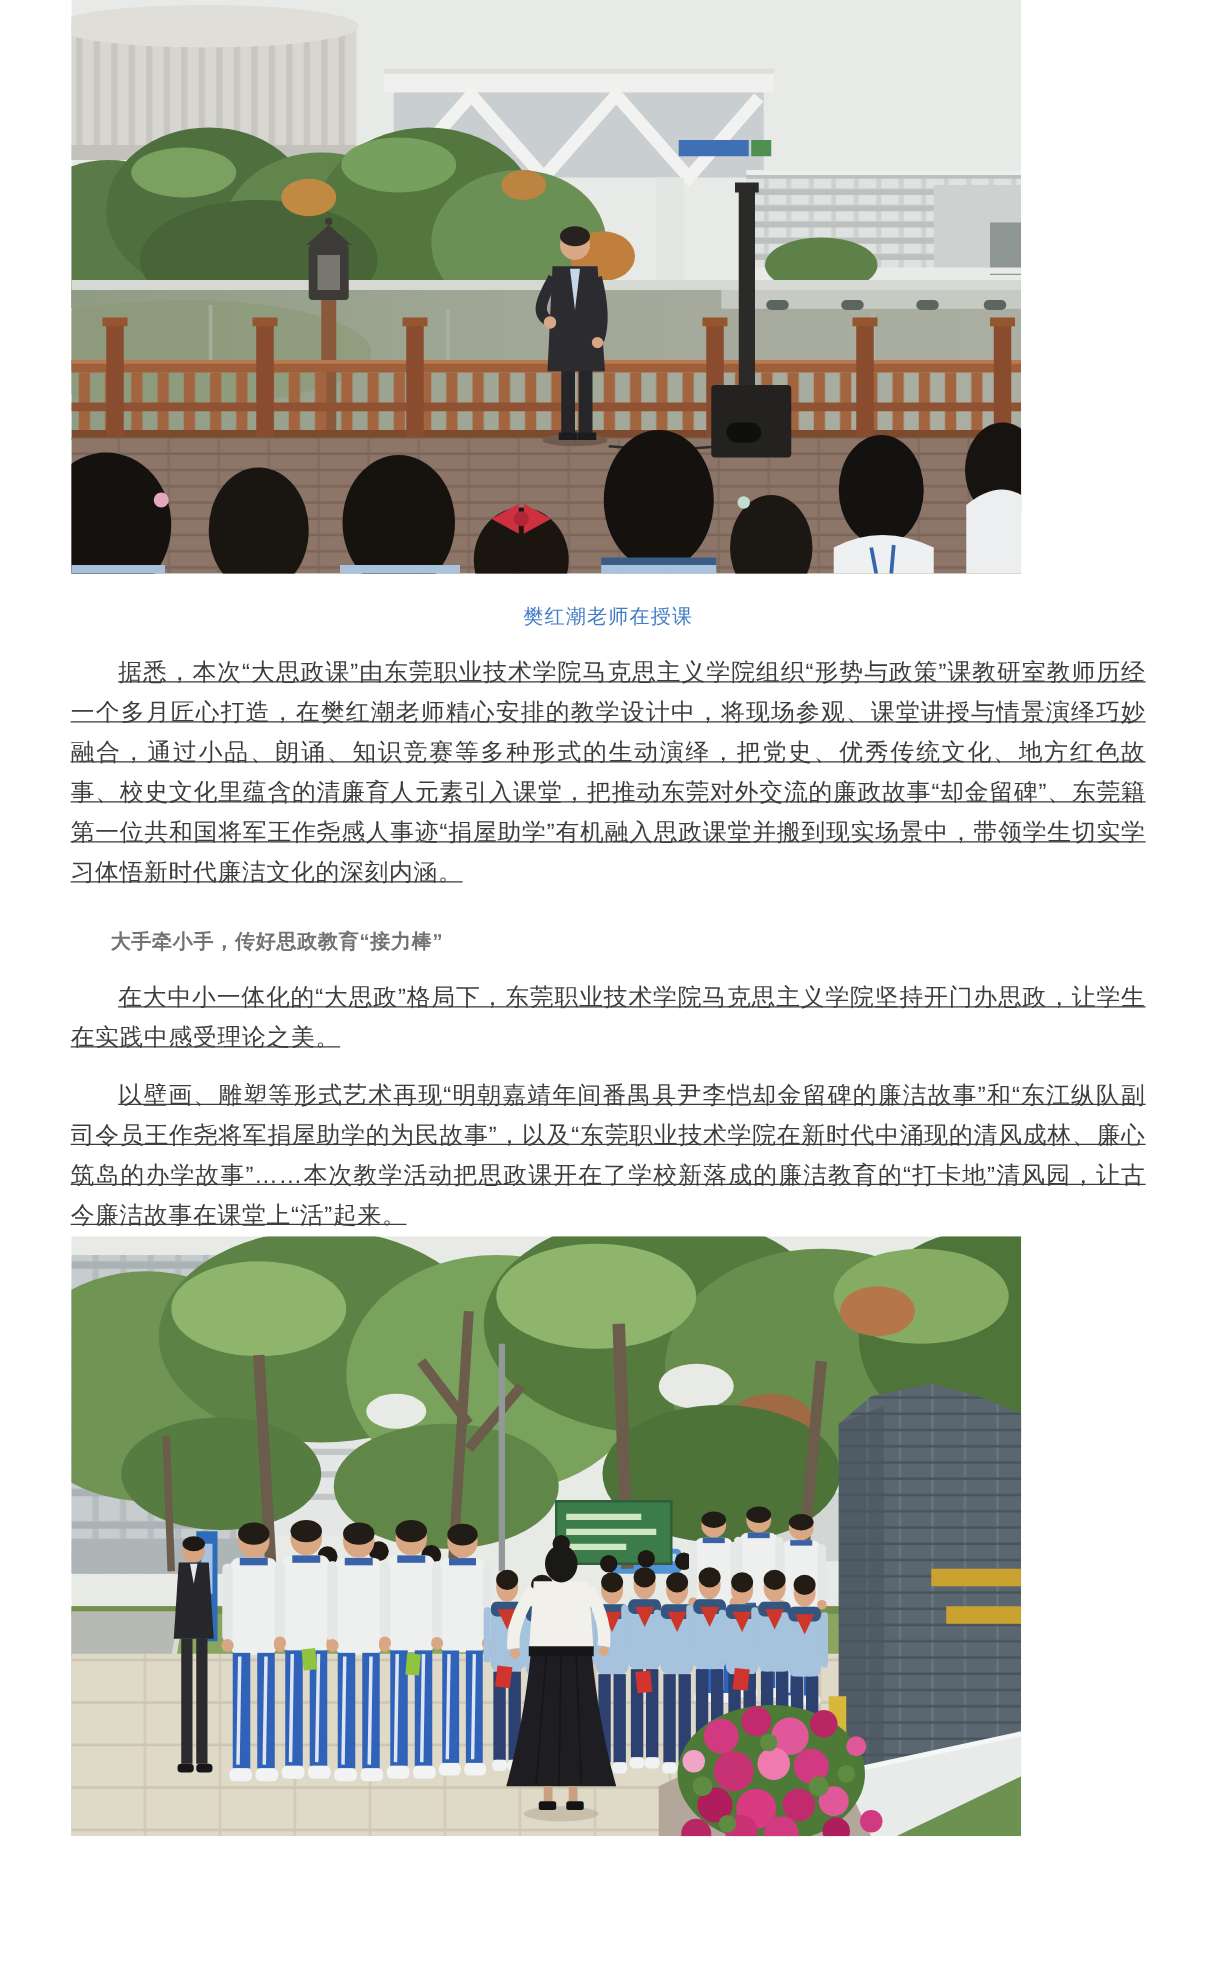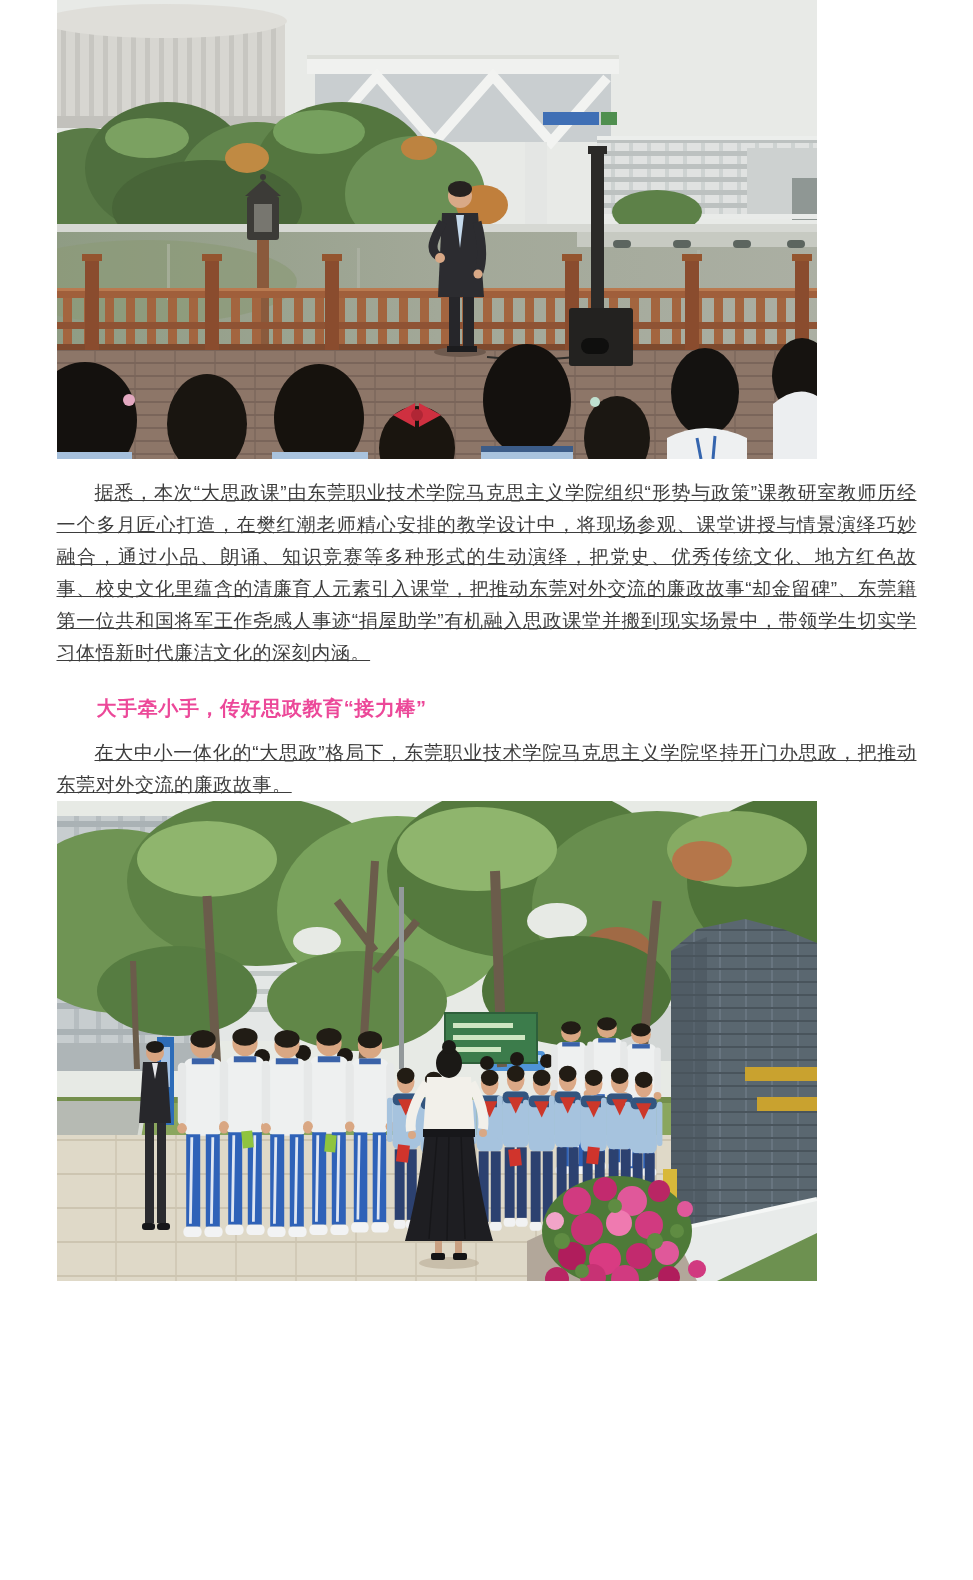--- a/index.html
+++ b/index.html
@@ -9,22 +9,22 @@
   figure.photo{margin:0;padding:0;width:760px;overflow:hidden;}
   .photo-1{margin-top:5px;height:459px;}
   .photo-2{margin-top:16px;height:480px;}
   .photo svg{display:block;width:760px;}
   .caption{margin-top:24px;text-align:center;font-size:16px;line-height:22px;
            letter-spacing:1px;color:#437dc7;}
   .para{margin:18px 0 0 0;font-size:19px;line-height:32px;color:#3d3d3d;
         text-align:justify;text-indent:2em;letter-spacing:0.6px;text-decoration:underline;}
   .para-2{margin-top:14px;}
   .para-3{margin-top:14px;}
-  .heading{margin:24px 0 0 0;font-size:20px;line-height:30px;font-weight:bold;
-           color:#ec4899;text-indent:2em;letter-spacing:0.6px;}
+  .heading{margin:24px 0 0 0;font-size:16px;line-height:30px;font-weight:bold;
+           color:#737373;text-indent:2em;letter-spacing:0.6px;}
 </style>
 </head>
 <body>
 
 <div class="content">
 
   <figure class="photo photo-1">
     <svg viewBox="0 0 760 459" width="760" height="459">
       <defs>
         <linearGradient id="waterG" x1="0" y1="0" x2="1" y2="0">
@@ -184,27 +184,29 @@
         <circle cx="538" cy="402" r="5" fill="#bfe0d0"></circle>
         <ellipse cx="648" cy="392" rx="34" ry="44" fill="#141210"></ellipse>
         <path d="M610,459 L610,438 Q648,418 690,438 L690,459 Z" fill="#eef0f1"></path>
         <path d="M640,438 L644,459 M658,436 L656,459" stroke="#3565ae" stroke-width="3" fill="none"></path>
         <ellipse cx="745" cy="376" rx="30" ry="38" fill="#161310"></ellipse>
         <path d="M716,459 L716,404 Q740,384 760,396 L760,459 Z" fill="#eceef0"></path>
       </g>
     </svg>
   </figure>
 
+  <div class="caption">樊红潮老师在授课</div>
 
   <p class="para para-1">据悉，本次“大思政课”由东莞职业技术学院马克思主义学院组织“形势与政策”课教研室教师历经一个多月匠心打造，在樊红潮老师精心安排的教学设计中，将现场参观、课堂讲授与情景演绎巧妙融合，通过小品、朗诵、知识竞赛等多种形式的生动演绎，把党史、优秀传统文化、地方红色故事、校史文化里蕴含的清廉育人元素引入课堂，把推动东莞对外交流的廉政故事“却金留碑”、东莞籍第一位共和国将军王作尧感人事迹“捐屋助学”有机融入思政课堂并搬到现实场景中，带领学生切实学习体悟新时代廉洁文化的深刻内涵。</p>
 
   <h2 class="heading">大手牵小手，传好思政教育“接力棒”</h2>
 
-  <p class="para para-2">在大中小一体化的“大思政”格局下，东莞职业技术学院马克思主义学院坚持开门办思政，把推动东莞对外交流的廉政故事。</p>
-
+  <p class="para para-2">在大中小一体化的“大思政”格局下，东莞职业技术学院马克思主义学院坚持开门办思政，让学生在实践中感受理论之美。</p>
+
+  <p class="para para-3">以壁画、雕塑等形式艺术再现“明朝嘉靖年间番禺县尹李恺却金留碑的廉洁故事”和“东江纵队副司令员王作尧将军捐屋助学的为民故事”，以及“东莞职业技术学院在新时代中涌现的清风成林、廉心筑岛的办学故事”……本次教学活动把思政课开在了学校新落成的廉洁教育的“打卡地”清风园，让古今廉洁故事在课堂上“活”起来。</p>
 
   <figure class="photo photo-2">
     <svg viewBox="0 0 760 480" width="760" height="480">
       <defs>
         <pattern id="win2" width="22" height="26" patternUnits="userSpaceOnUse">
           <rect width="22" height="26" fill="#c7cdcf"></rect>
             <rect y="20" width="22" height="6" fill="#aab2b5"></rect>
             <rect x="17" width="5" height="20" fill="#b6bdc0"></rect>
         </pattern>
         <pattern id="stoneP" width="26" height="13" patternUnits="userSpaceOnUse">

